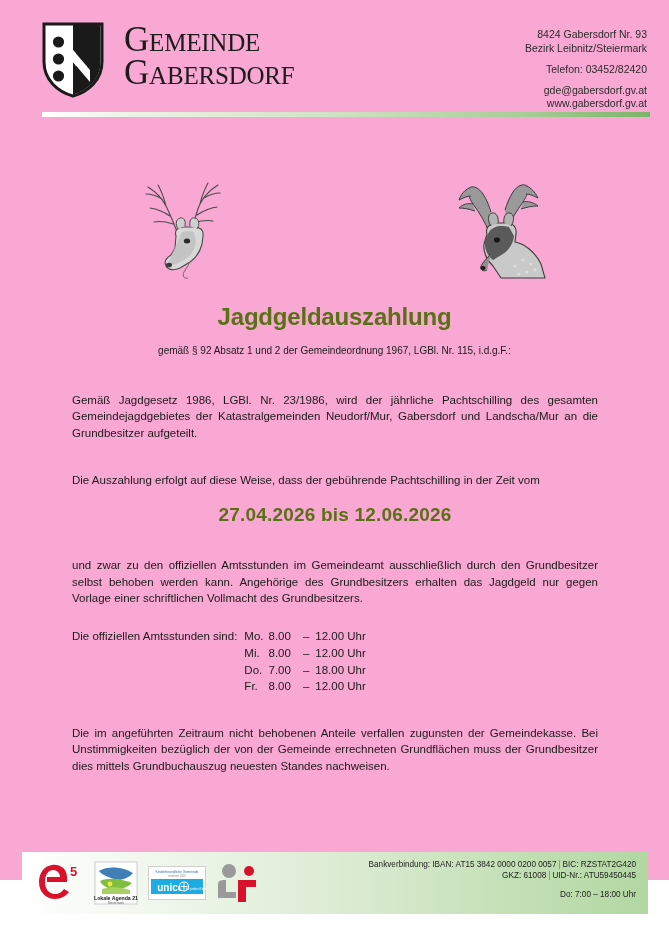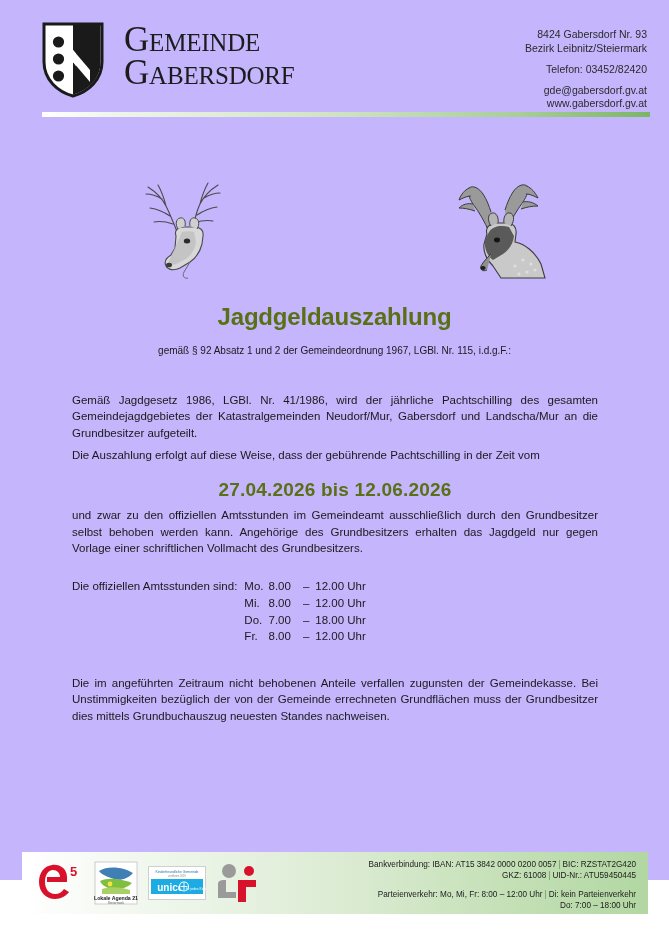--- a/index.html
+++ b/index.html
@@ -4,21 +4,21 @@
 <style>
   * { box-sizing: border-box; margin: 0; padding: 0; }
   html, body {
     width: 669px;
     height: 934px;
     background: #ffffff;
     font-family: "Liberation Sans", sans-serif;
     color: #1a1a1a;
     overflow: hidden;
   }
-  .page { position: relative; width: 669px; height: 880px; background:#c4b5fd; }
+  .page { position: relative; width: 669px; height: 880px; background:#f9a8d4; }
 
   
   .header { position: relative; height: 104px; }
   .crest {
     position: absolute; left: 42px; top: 22px;
     width: 62px; height: 76px;
   }
   .brand {
     position: absolute; left: 124px; top: 24px;
     line-height: 0.93;
@@ -72,21 +72,21 @@
   }
 
   
   .body { position: absolute; left: 72px; top: 392px; width: 526px; }
   .para {
     font-size: 11.5px;
     line-height: 1.42;
     text-align: justify;
     color: #1a1a1a;
   }
-  .para.gap { margin-top: 6px; }
+  .para.gap { margin-top: 31px; }
 
   .dateline {
     margin-top: 16px;
     text-align: center;
     font-size: 19px;
     font-weight: bold;
     color: #5a7014;
     letter-spacing: 0.2px;
   }
 
@@ -203,21 +203,21 @@
           <circle cx="74" cy="92" r="1.6"></circle>
       </g>
     </svg>
   </div>
 
   <div class="title">Jagdgeldauszahlung</div>
   <div class="subtitle">gemäß § 92 Absatz 1 und 2 der Gemeindeordnung 1967, LGBl. Nr. 115, i.d.g.F.:</div>
 
   <div class="body">
 
-    <p class="para">Gemäß Jagdgesetz 1986, LGBl. Nr. 41/1986, wird der jährliche Pachtschilling des gesamten Gemeindejagdgebietes der Katastralgemeinden Neudorf/Mur, Gabersdorf und Landscha/Mur an die Grundbesitzer aufgeteilt.</p>
+    <p class="para">Gemäß Jagdgesetz 1986, LGBl. Nr. 23/1986, wird der jährliche Pachtschilling des gesamten Gemeindejagdgebietes der Katastralgemeinden Neudorf/Mur, Gabersdorf und Landscha/Mur an die Grundbesitzer aufgeteilt.</p>
 
     <p class="para gap">Die Auszahlung erfolgt auf diese Weise, dass der gebührende Pachtschilling in der Zeit vom</p>
 
     <div class="dateline">27.04.2026 bis 12.06.2026</div>
 
     <p class="para gap">und zwar zu den offiziellen Amtsstunden im Gemeindeamt ausschließlich durch den Grundbesitzer selbst behoben werden kann. Angehörige des Grundbesitzers erhalten das Jagdgeld nur gegen Vorlage einer schriftlichen Vollmacht des Grundbesitzers.</p>
 
     <div class="hours-block">
       <table class="hours-table">
         <tbody>
@@ -302,21 +302,18 @@
     <div class="footinfo">
       <div class="fgrp">
         <div>
           <span>Bankverbindung: IBAN: AT15 3842 0000 0200 0057</span><span class="sep">|</span><span>BIC: RZSTAT2G420</span>
         </div>
         <div>
           <span>GKZ: 61008</span><span class="sep">|</span><span>UID-Nr.: ATU59450445</span>
         </div>
       </div>
       <div class="fgrp">
-        <div>
-          <span>Parteienverkehr: Mo, Mi, Fr: 8:00 – 12:00 Uhr</span><span class="sep">|</span><span>Di: kein Parteienverkehr</span>
-        </div>
         <div>Do: 7:00 – 18:00 Uhr</div>
       </div>
     </div>
   </div>
 
 </div>
 
 </body></html>

